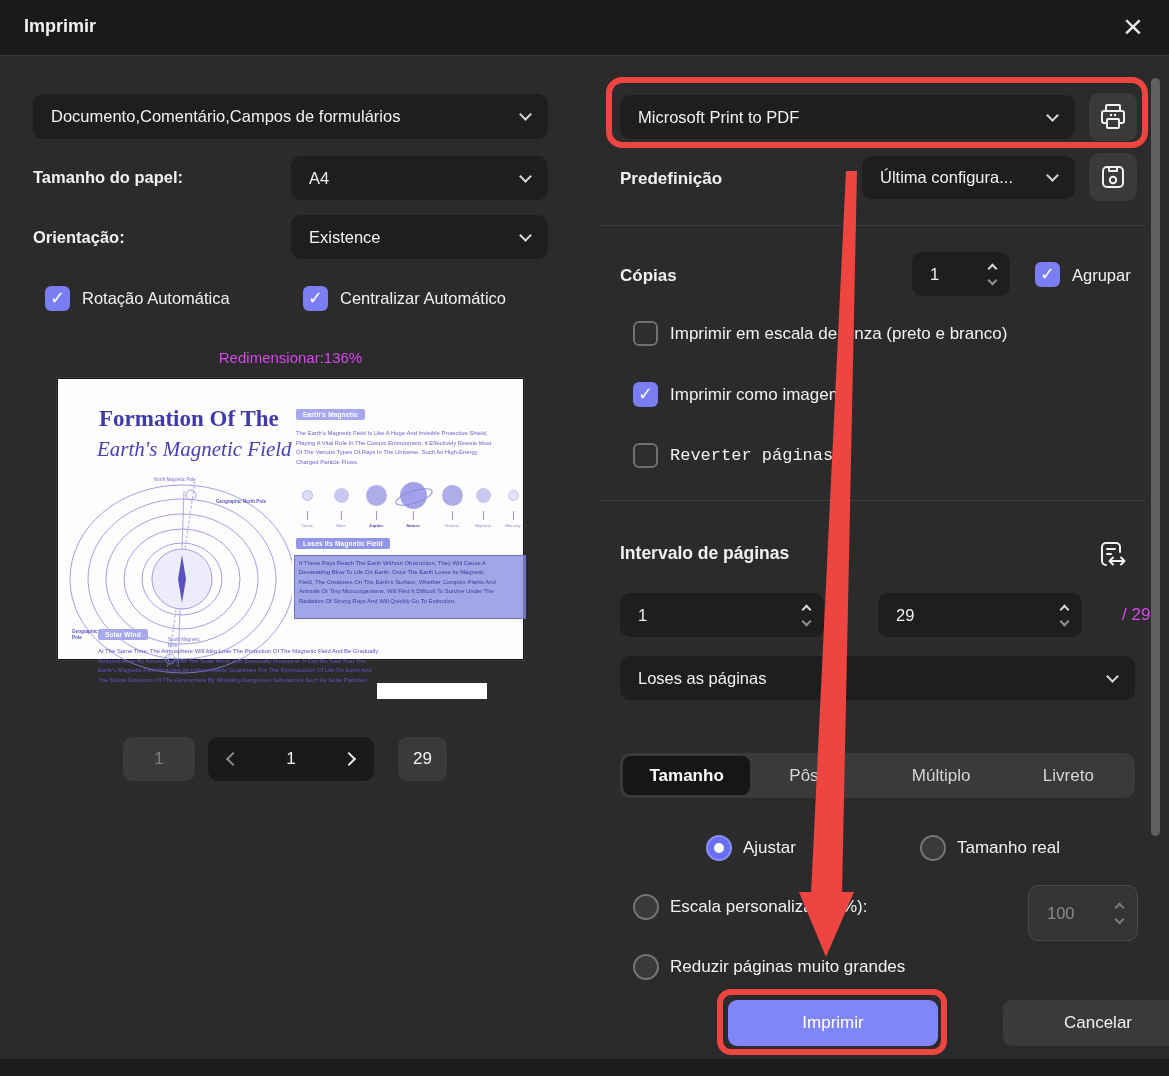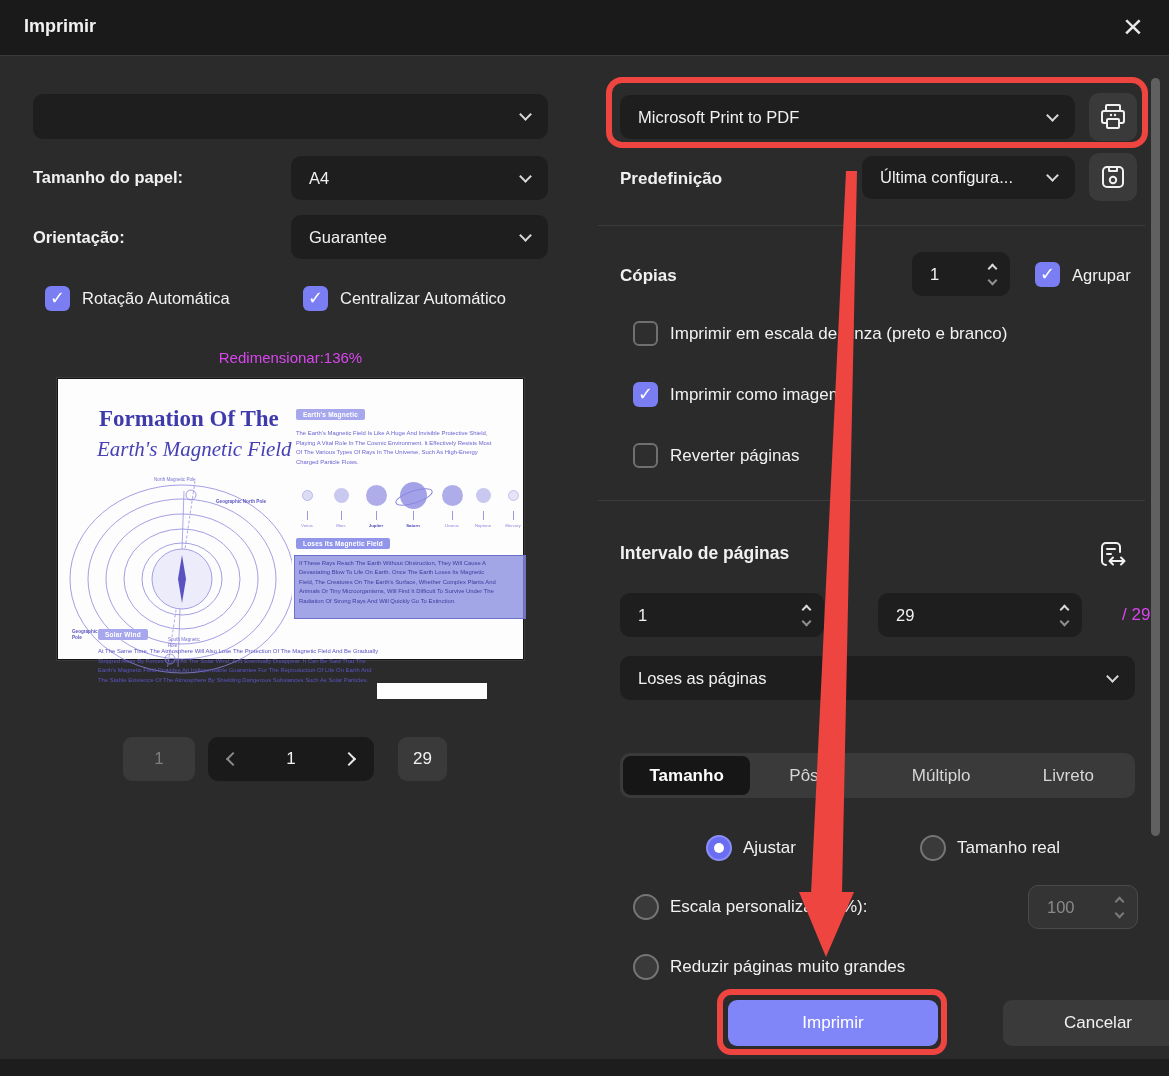--- a/index.html
+++ b/index.html
@@ -93,32 +93,33 @@
 </style>
 </head>
 <body>
 
 <div class="titlebar">
   <div class="title">Imprimir</div>
   <div class="close">×</div>
 </div>
 
 <div class="sel" style="left:33px; top:94px; width:515px; height:45px;">
+  <span>Documento,Comentário,Campos de formulários</span>
   <span class="chev"></span>
 </div>
 
 <div class="lbl" style="left:33px; top:168px;">Tamanho do papel:</div>
 <div class="sel" style="left:291px; top:156px; width:257px; height:44px;">
   <span>A4</span>
   <span class="chev"></span>
 </div>
 
 <div class="lbl" style="left:33px; top:228px;">Orientação:</div>
 <div class="sel" style="left:291px; top:215px; width:257px; height:44px;">
-  <span>Guarantee</span>
+  <span>Existence</span>
   <span class="chev"></span>
 </div>
 
 <div class="cb on" style="left:45px; top:286px;">✓</div>
 <div class="cblbl" style="left:82px; top:289px;">Rotação Automática</div>
 <div class="cb on" style="left:303px; top:286px;">✓</div>
 <div class="cblbl" style="left:340px; top:289px;">Centralizar Automático</div>
 
 <div class="abs muted" style="left:33px; top:349px; width:515px; text-align:center; font-size:15px;">Redimensionar:136%</div>
 
@@ -254,21 +255,21 @@
   </span>
 </div>
 <div class="cb on" style="left:1035px; top:262px;">✓</div>
 <div class="cblbl" style="left:1072px; top:266px;">Agrupar</div>
 
 <div class="cb" style="left:633px; top:321px;"></div>
 <div class="cblbl" style="left:670px; top:324px; font-size:17px;">Imprimir em escala de cinza (preto e branco)</div>
 <div class="cb on" style="left:633px; top:382px;">✓</div>
 <div class="cblbl" style="left:670px; top:385px; font-size:17px;">Imprimir como imagem</div>
 <div class="cb" style="left:633px; top:443px;"></div>
-<div class="cblbl" style="left:670px; top:446px; font-size:17px;">Reverter páginas</div>
+<div class="cblbl" style="left:670px; top:446px; font-size:17px;font-family:Liberation Mono, monospace;">Reverter páginas</div>
 
 <div class="divider" style="left:598px; top:500px; width:547px;"></div>
 
 <div class="lbl" style="left:620px; top:543px; font-size:17.5px;">Intervalo de páginas</div>
 <div class="abs" style="left:1096px; top:536px; width:36px; height:36px; cursor:pointer;">
   <svg width="34" height="34" viewBox="0 0 34 34">
     <g fill="none" stroke="#f1f1f1" stroke-width="2" stroke-linecap="round" stroke-linejoin="round">
       <path d="M10 29 a4 4 0 0 1 -4 -4 v-14 a4 4 0 0 1 4 -4 h10 a4 4 0 0 1 4 4 v5"></path>
       <line x1="11" y1="13" x2="19" y2="13"></line>
       <line x1="11" y1="18" x2="15" y2="18"></line>
@@ -306,21 +307,21 @@
   <div class="tab">Livreto</div>
 </div>
 
 <div class="radio on" style="left:706px; top:835px;"></div>
 <div class="cblbl" style="left:743px; top:838px; font-size:17px;">Ajustar</div>
 <div class="radio" style="left:920px; top:835px;"></div>
 <div class="cblbl" style="left:957px; top:838px; font-size:17px;">Tamanho real</div>
 
 <div class="radio" style="left:633px; top:894px;"></div>
 <div class="cblbl" style="left:670px; top:897px; font-size:17px;">Escala personalizada (%):</div>
-<div class="spininput" style="left:1028px; top:885px; width:110px; height:44px; background:#343434;
+<div class="spininput" style="left:1028px; top:885px; width:110px; height:56px; background:#343434;
      border:1px solid #4a4a4a; color:#8a8a8a;">
   <span>100</span>
   <span class="spin">
     <span class="up" style="border-color:#7a7a7a;"></span>
     <span class="dn" style="border-color:#7a7a7a;"></span>
   </span>
 </div>
 
 <div class="radio" style="left:633px; top:954px;"></div>
 <div class="cblbl" style="left:670px; top:957px; font-size:17px;">Reduzir páginas muito grandes</div>

